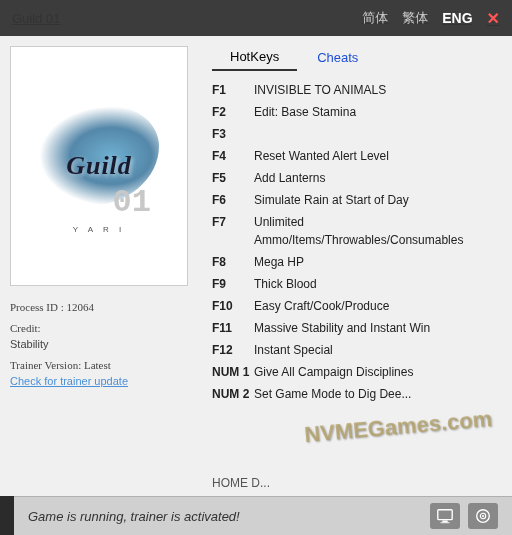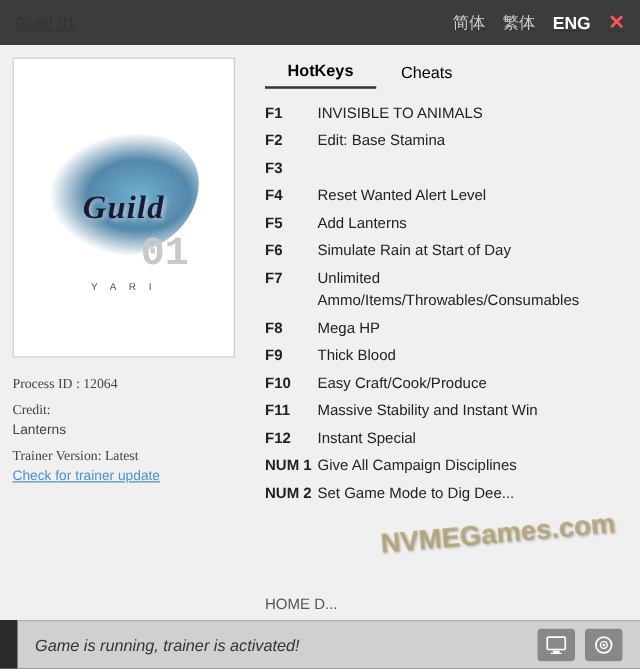--- a/index.html
+++ b/index.html
@@ -160,29 +160,29 @@
     
     #tab-bar {
       display: flex;
       gap: 2px;
       padding: 8px 12px 0 12px;
       background: #f0f0f0;
     }
     .tab {
       padding: 5px 18px;
       font-size: 13px;
-      color: #000000;
+      color: #1d4ed8;
       cursor: pointer;
       border: none;
       background: none;
       font-family: Arial, sans-serif;
     }
     .tab.active {
       color: #000;
-      font-weight: bold;
+      font-weight: normal;
       border-bottom: 2px solid #333;
     }
 
     
     #hotkeys-list {
       padding: 8px 12px;
       overflow-y: auto;
       flex: 1;
     }
     .hotkey-item {
@@ -287,21 +287,21 @@
         <span class="guild-subtitle">Y A R I</span>
       </div>
     </div>
 
     <div id="info-section">
       <div class="info-row">
         <span class="label">Process ID : 12064</span>
       </div>
       <div class="info-row">
         <span class="label">Credit:</span>
-        <span>Lanterns</span>
+        <span>Stability</span>
       </div>
       <div class="info-row">
         <span class="label">Trainer Version: Latest</span>
         <a>Check for trainer update</a>
       </div>
     </div>
   </div>
 
   <div id="right-panel">
     <div id="tab-bar">

